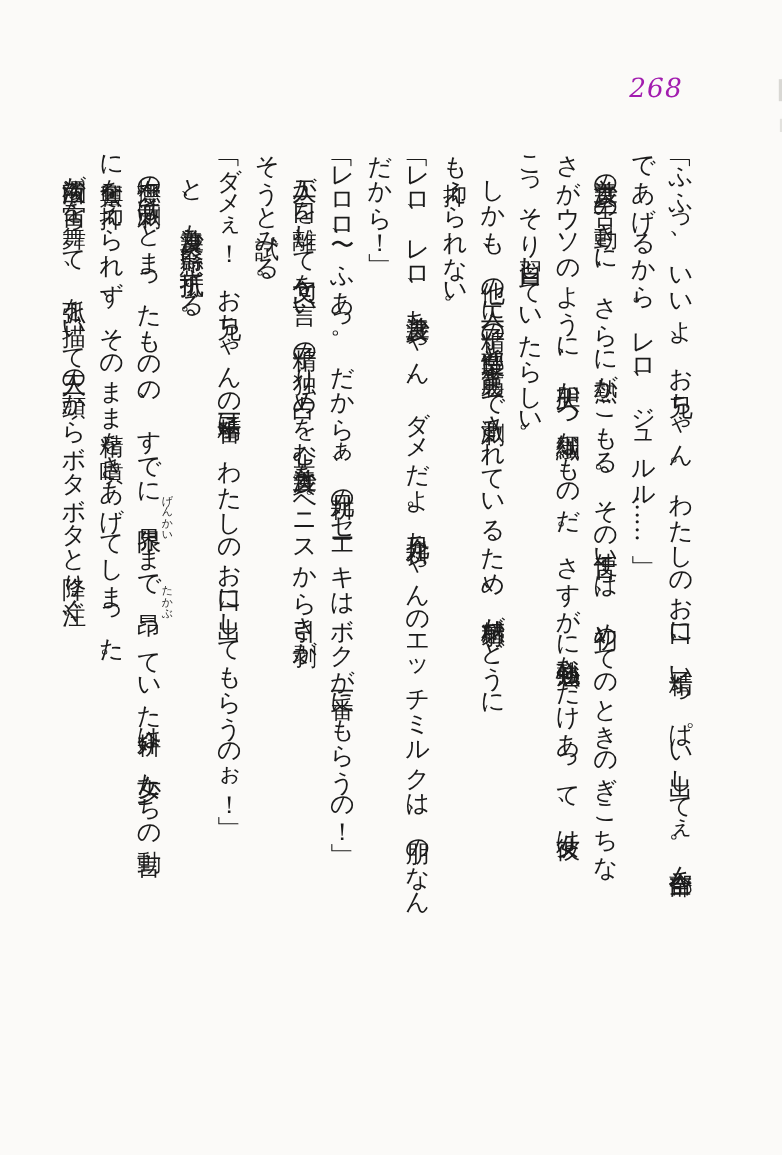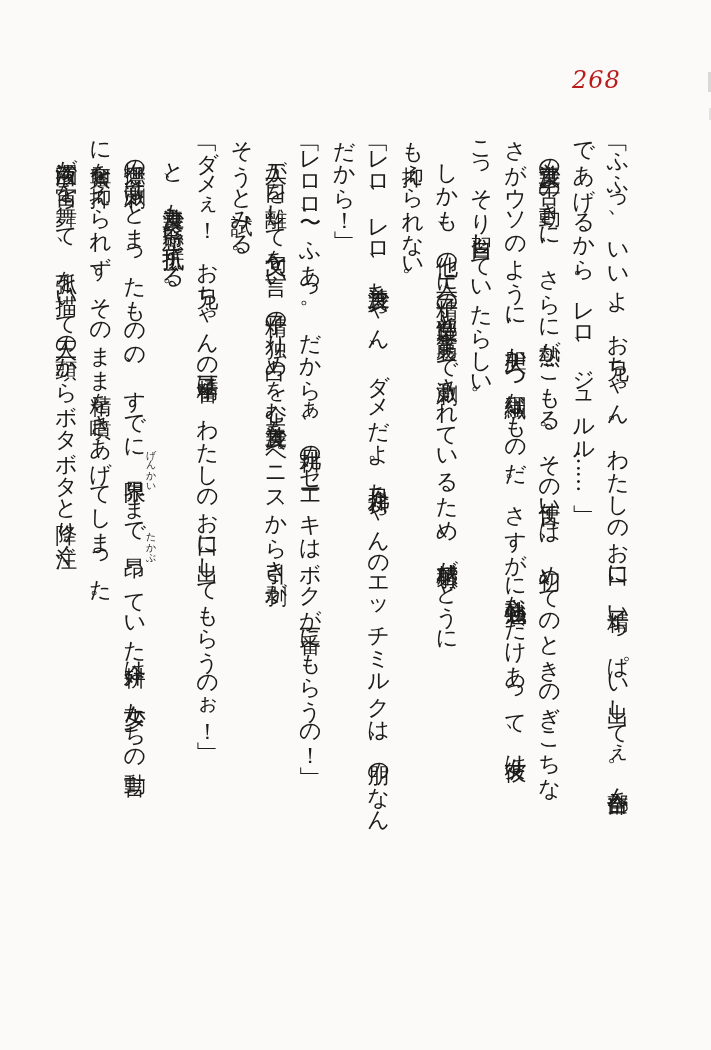--- a/index.html
+++ b/index.html
@@ -16,21 +16,21 @@
     position: absolute;
     inset: 0;
   }
   .page-number {
     position: absolute;
     top: 66px;
     left: 572px;
     font-size: 24px;
     font-style: italic;
     letter-spacing: 1px;
-    color: #b91c1c;
+    color: #a21caf;
   }
   .body-text {
     position: absolute;
     top: 126px;
     right: 76px;
     height: 836px;
     writing-mode: vertical-rl;
     text-orientation: mixed;
   }
   .tline {

